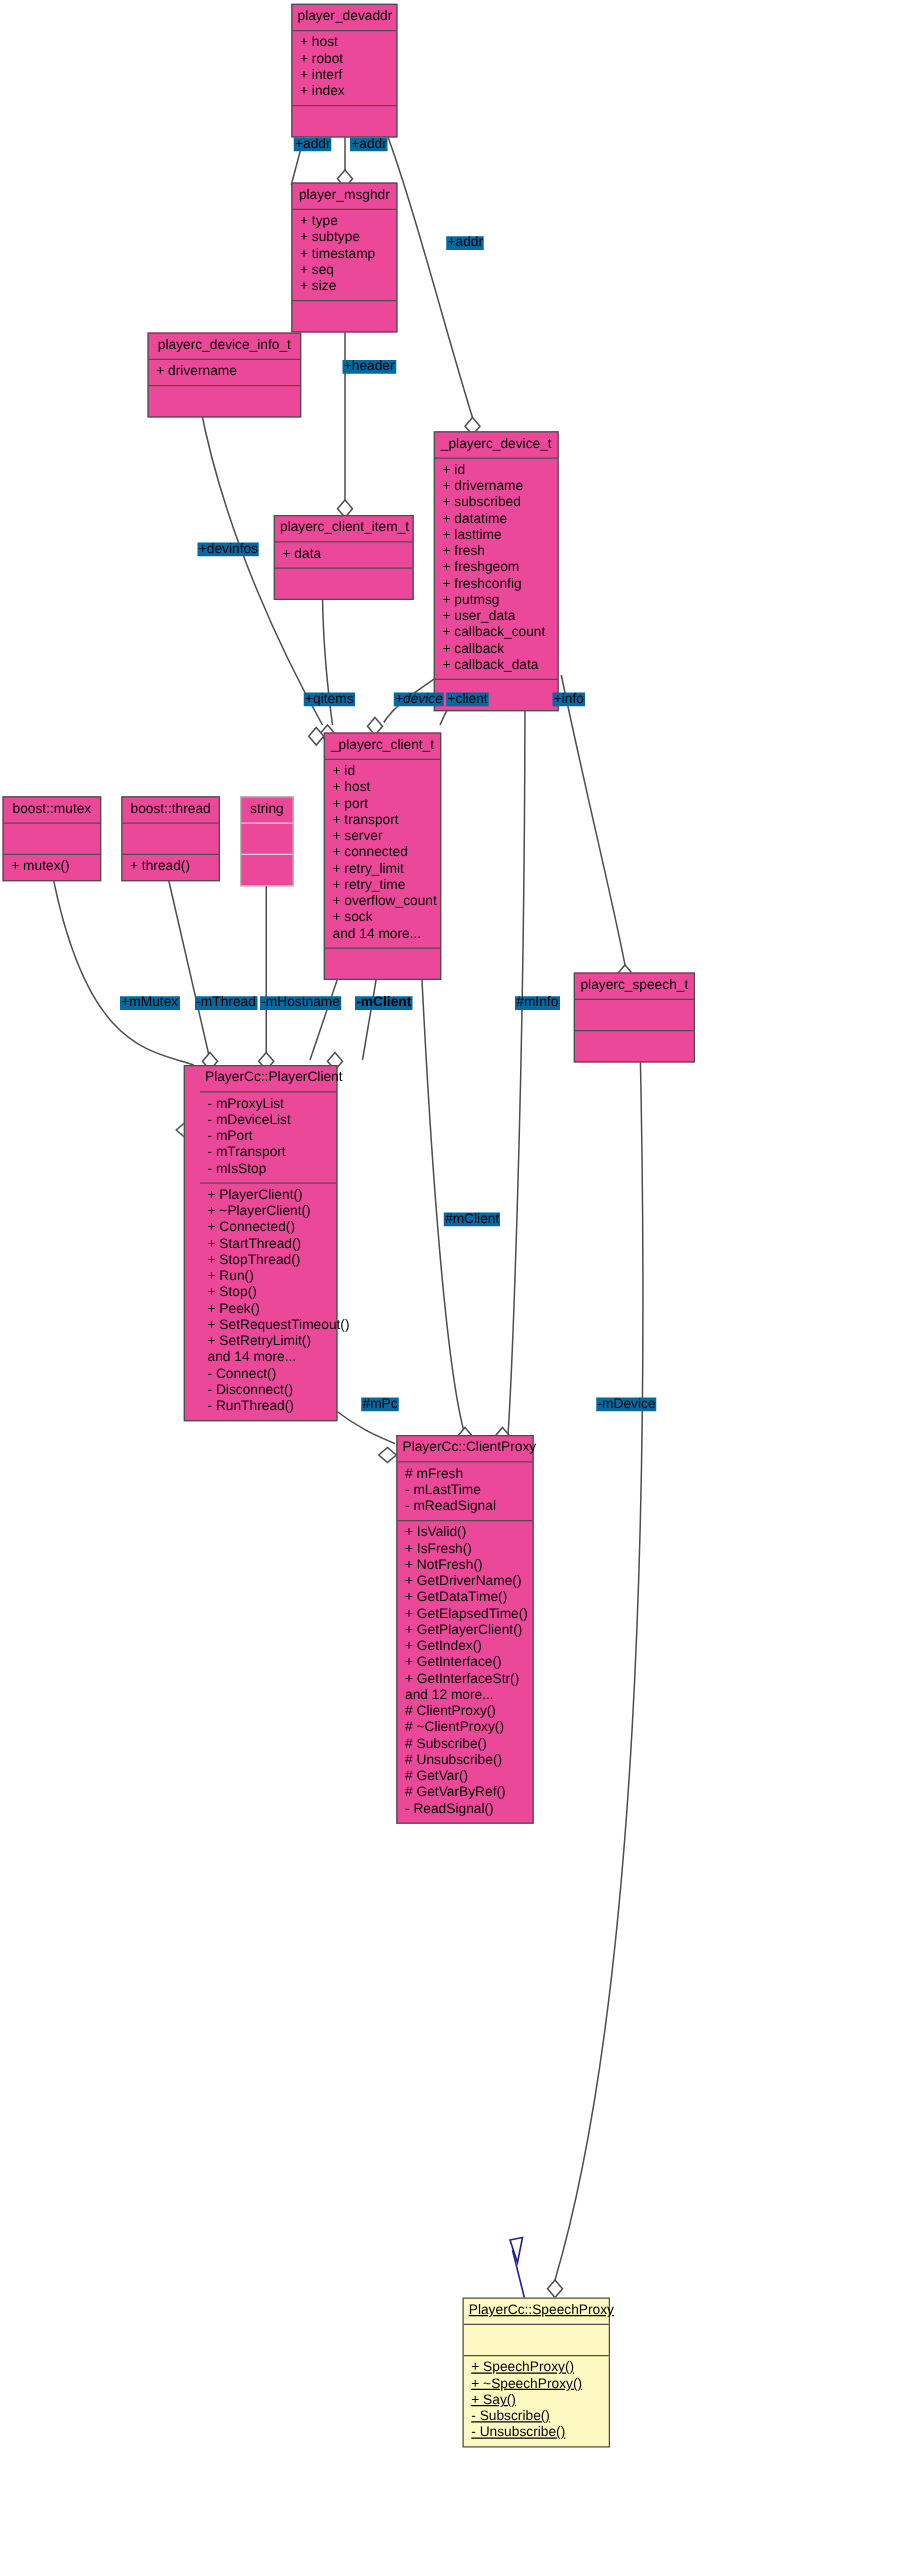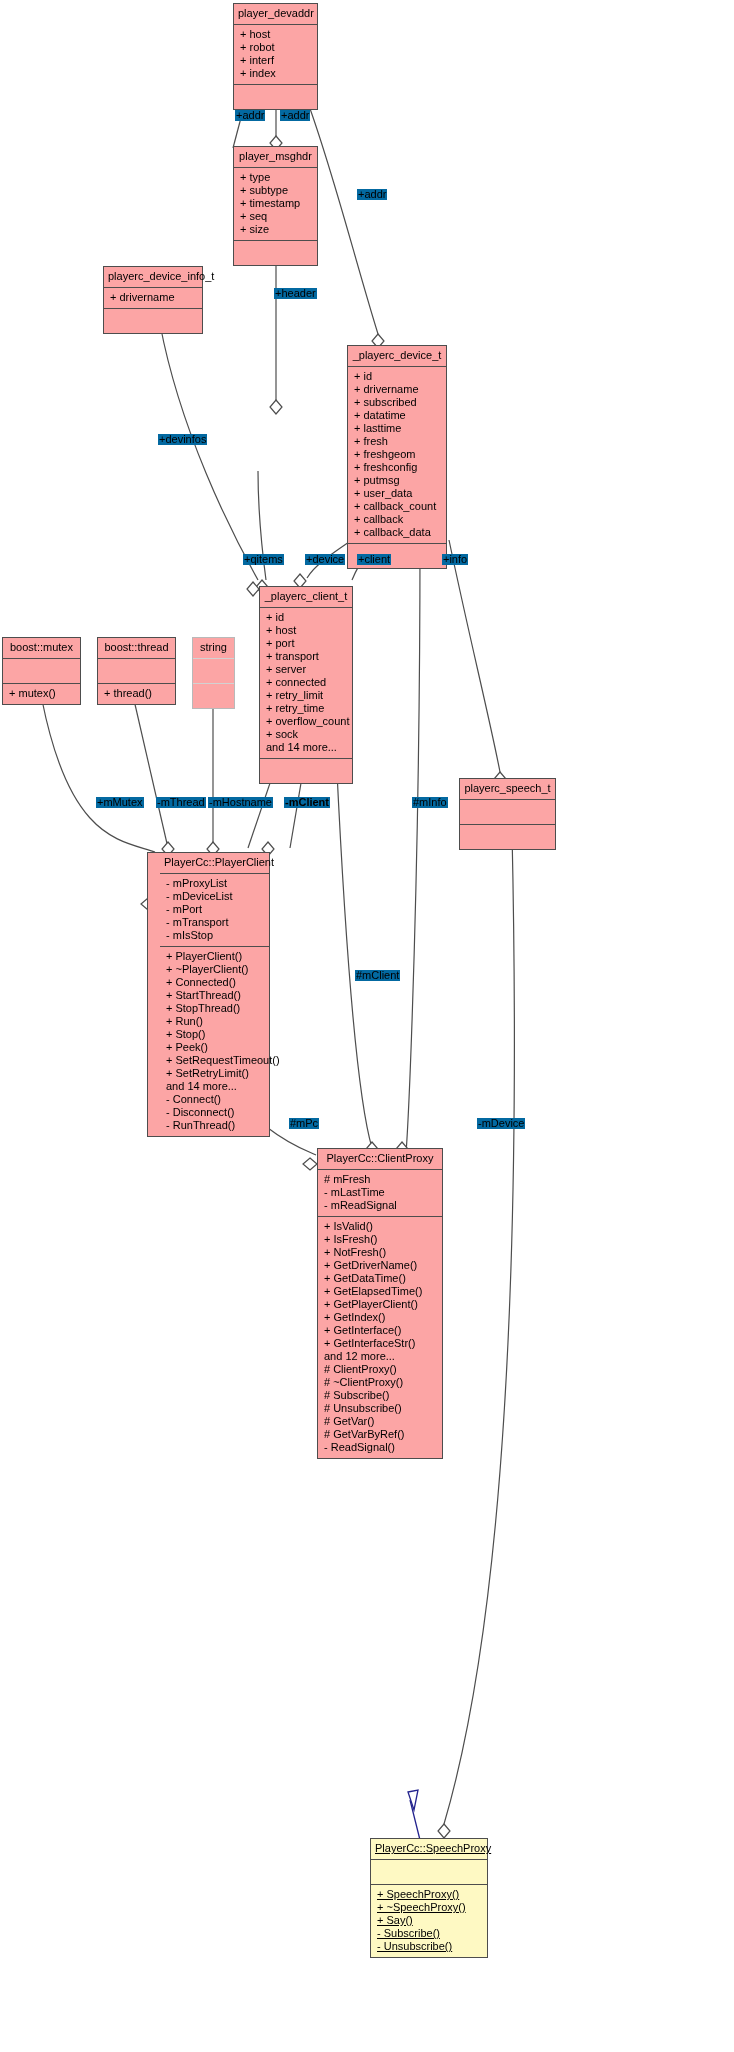--- a/index.html
+++ b/index.html
@@ -7,21 +7,21 @@
     width:734px;height:2052px;position:relative;
     font-family:"Liberation Sans","DejaVu Sans",sans-serif;
     -webkit-font-smoothing:antialiased;
   }
   #canvas{position:absolute;left:0;top:0;width:734px;height:2052px;overflow:hidden;}
   svg#edges{position:absolute;left:0;top:0;width:734px;height:2052px;}
 
   
   .uml{
     position:absolute;
-    background:#fca5a5;
+    background:#ec4899;
     border:1px solid #4d4d4d;
     box-sizing:border-box;
     font-size:11px;
     color:#000;
     line-height:1.0;
   }
   .uml.light{border:1px solid #b9b9b9;}
   .uml.filled{background:#fef9c3;text-decoration:underline;}
   .uml .title{
     text-align:center;
@@ -136,28 +136,35 @@
     <div class="sec">
       <div class="row">+ type</div>
       <div class="row">+ subtype</div>
       <div class="row">+ timestamp</div>
       <div class="row">+ seq</div>
       <div class="row">+ size</div>
     </div>
     <div class="sec empty"></div>
   </div>
 
-  <div class="uml" id="box-playerc_device_info_t" style="left:103px;top:266px;width:100px;">
+  <div class="uml" id="box-playerc_device_info_t" style="left:118px;top:266px;width:123px;">
     <div class="title">playerc_device_info_t</div>
     <div class="sec">
       <div class="row">+ drivername</div>
     </div>
     <div class="sec empty"></div>
   </div>
 
+  <div class="uml" id="box-playerc_client_item_t" style="left:219px;top:412px;width:112px;">
+    <div class="title">playerc_client_item_t</div>
+    <div class="sec">
+      <div class="row">+ data</div>
+    </div>
+    <div class="sec empty"></div>
+  </div>
 
   <div class="uml" id="box-_playerc_device_t" style="left:347px;top:345px;width:100px;">
     <div class="title">_playerc_device_t</div>
     <div class="sec">
       <div class="row">+ id</div>
       <div class="row">+ drivername</div>
       <div class="row">+ subscribed</div>
       <div class="row">+ datatime</div>
       <div class="row">+ lasttime</div>
       <div class="row">+ fresh</div>
@@ -238,21 +245,21 @@
       <div class="row">- RunThread()</div>
     </div>
   </div>
 
   <div class="uml" id="box-playerc_speech_t" style="left:459px;top:778px;width:97px;">
     <div class="title">playerc_speech_t</div>
     <div class="sec empty"></div>
     <div class="sec empty"></div>
   </div>
 
-  <div class="uml" id="box-ClientProxy" style="left:317px;top:1148px;width:126px;">
+  <div class="uml" id="box-ClientProxy" style="left:317px;top:1148px;width:110px;">
     <div class="title">PlayerCc::ClientProxy</div>
     <div class="sec">
       <div class="row"># mFresh</div>
       <div class="row">- mLastTime</div>
       <div class="row">- mReadSignal</div>
     </div>
     <div class="sec">
       <div class="row">+ IsValid()</div>
       <div class="row">+ IsFresh()</div>
       <div class="row">+ NotFresh()</div>
@@ -285,21 +292,21 @@
       <div class="row">- Unsubscribe()</div>
     </div>
   </div>
 
   <div class="elabel" style="left:235px;top:110px;">+addr</div>
   <div class="elabel" style="left:280px;top:110px;">+addr</div>
   <div class="elabel" style="left:357px;top:189px;">+addr</div>
   <div class="elabel" style="left:274px;top:288px;">+header</div>
   <div class="elabel" style="left:158px;top:434px;">+devinfos</div>
   <div class="elabel" style="left:243px;top:554px;">+qitems</div>
-  <div class="elabel" style="left:305px;top:554px;">+device</div>
+  <div class="elabel" style="left:315px;top:554px;font-style:italic;">+device</div>
   <div class="elabel" style="left:357px;top:554px;">+client</div>
   <div class="elabel" style="left:442px;top:554px;">+info</div>
   <div class="elabel" style="left:96px;top:797px;">+mMutex</div>
   <div class="elabel" style="left:156px;top:797px;">-mThread</div>
   <div class="elabel" style="left:208px;top:797px;">-mHostname</div>
   <div class="elabel" style="left:284px;top:797px;font-weight:bold;">-mClient</div>
   <div class="elabel" style="left:412px;top:797px;">#mInfo</div>
   <div class="elabel" style="left:355px;top:970px;">#mClient</div>
   <div class="elabel" style="left:289px;top:1118px;">#mPc</div>
   <div class="elabel" style="left:477px;top:1118px;">-mDevice</div>

